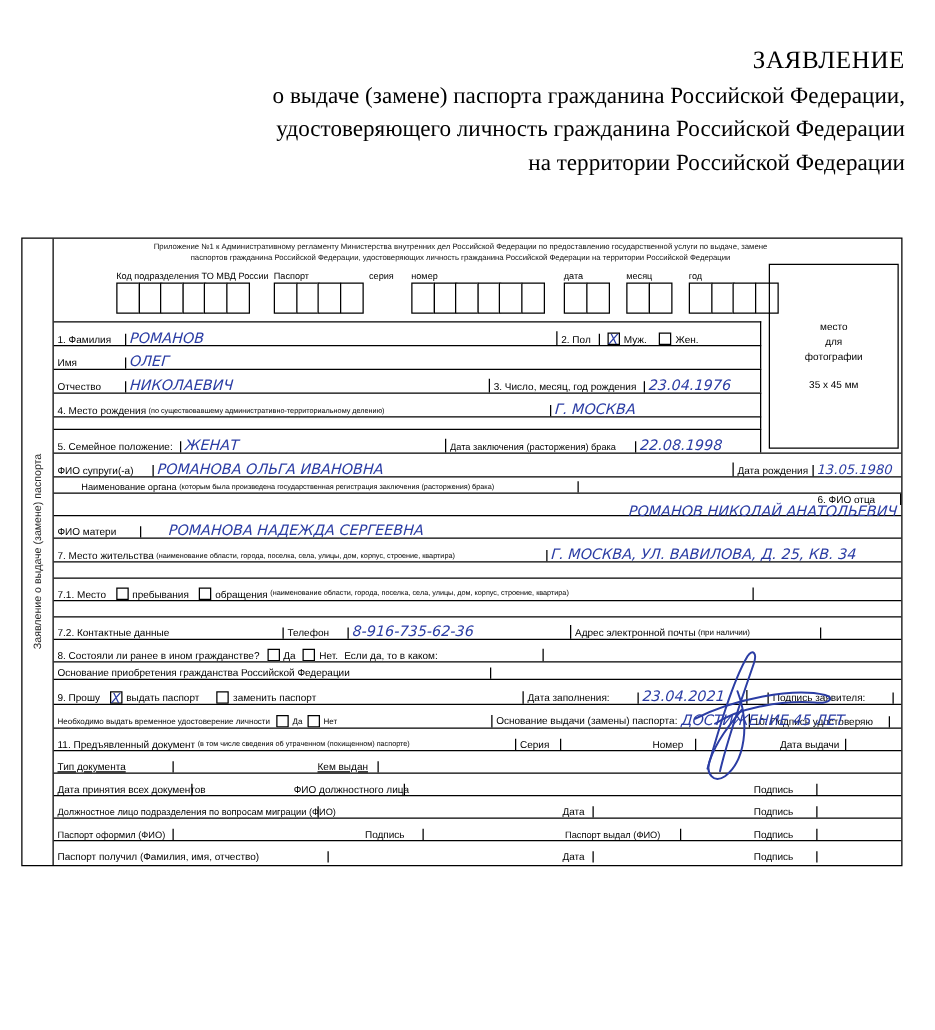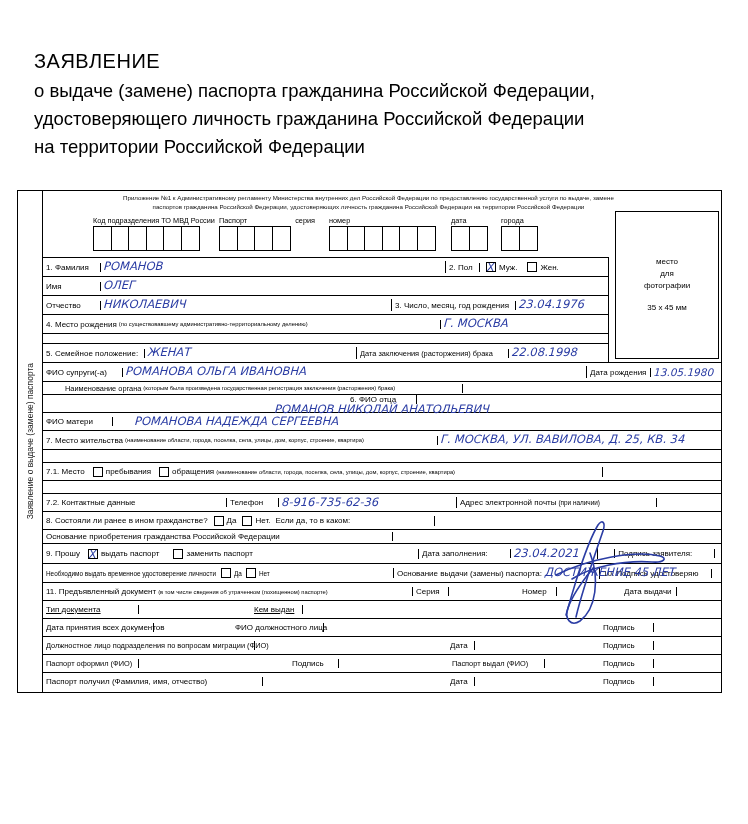--- a/index.html
+++ b/index.html
@@ -1,19 +1,19 @@
 <!DOCTYPE html>
 <html><head>
 <meta charset="utf-8">
 <style>
   html,body{margin:0;padding:0;background:#fff;}
   body{width:748px;height:824px;position:relative;font-family:"Liberation Sans",sans-serif;color:#000;}
   
-  .title{position:absolute;left:34px;top:50px;width:690px;text-align:left;
-         font-family:Liberation Sans, sans-serif;}
+  .title{position:absolute;left:34px;top:37px;width:690px;text-align:right;
+         font-family:Liberation Serif, serif;}
   .title .t1{font-size:20px;letter-spacing:.5px;}
   .title .t2{font-size:18.5px;margin-top:7px;}
   .title .t3{font-size:18.5px;margin-top:6px;}
   .title .t4{font-size:18.5px;margin-top:6px;}
   
   .form{position:absolute;left:17px;top:190px;width:705px;height:503px;
         border:1.6px solid #000;display:flex;box-sizing:border-box;background:#fff;}
   .side{width:24px;border-right:1px solid #000;display:flex;align-items:center;justify-content:center;}
   .side span{writing-mode:vertical-rl;transform:rotate(180deg);font-size:8.5px;color:#222;white-space:nowrap;}
   .main{flex:1;position:relative;display:flex;flex-direction:column;min-width:0;}
@@ -24,21 +24,21 @@
   .grp .gl{font-size:7.3px;white-space:nowrap;margin-bottom:1px;display:flex;justify-content:space-between;}
   .cells{display:flex;}
   .bx{width:19px;height:25px;border:1.5px solid #000;box-sizing:border-box;margin-left:-1.5px;background:#fff;}
   .bx:first-child{margin-left:0;}
   
   .photo{position:absolute;left:572px;top:20px;width:104px;height:148px;border:1px solid #000;
          display:flex;flex-direction:column;align-items:center;justify-content:center;font-size:8px;
          line-height:1.5;text-align:center;box-sizing:border-box;}
   .photo .sz{margin-top:10px;}
   
-  .r{display:flex;border-top:1px solid #000;align-items:center;box-sizing:border-box;}
+  .r{display:flex;border-top:1px solid #000;align-items:flex-end;box-sizing:border-box;}
   .short{width:566px;border-right:1px solid #000;}
   .c{border-right:1px solid #000;display:flex;align-items:center;padding:0 3px;box-sizing:border-box;
      font-size:8px;white-space:nowrap;overflow:visible;}
   .c:last-child{border-right:none;}
   .short .c:last-child{border-right:none;}
   .grow{flex:1;min-width:0;}
   .note{font-size:5.8px;margin-left:2px;}
   .hw{font-family:"DejaVu Sans",sans-serif;font-style:italic;font-size:11.5px;color:#2b3da4;
       white-space:nowrap;transform:skewX(-4deg);line-height:1;}
   .hw.sm{font-size:10.5px;}
@@ -111,24 +111,35 @@
         <div class="gl">
             <span>дата</span>
           </div>
         <div class="cells">
           <div class="bx"></div>
             <div class="bx"></div>
         </div>
       </div>
       <div class="grp" style="left:458px;">
         <div class="gl">
-            <span>города</span>
-          </div>
-        <div class="cells">
-          <div class="bx"></div>
+            <span>месяц</span>
+          </div>
+        <div class="cells">
+          <div class="bx"></div>
+            <div class="bx"></div>
+        </div>
+      </div>
+      <div class="grp" style="left:508px;">
+        <div class="gl">
+            <span>год</span>
+          </div>
+        <div class="cells">
+          <div class="bx"></div>
+            <div class="bx"></div>
+            <div class="bx"></div>
             <div class="bx"></div>
         </div>
       </div>
     </div>
 
     <div class="photo">
       <div>место</div>
       <div>для</div>
       <div>фотографии</div>
       <div class="sz">35 x 45 мм</div>

